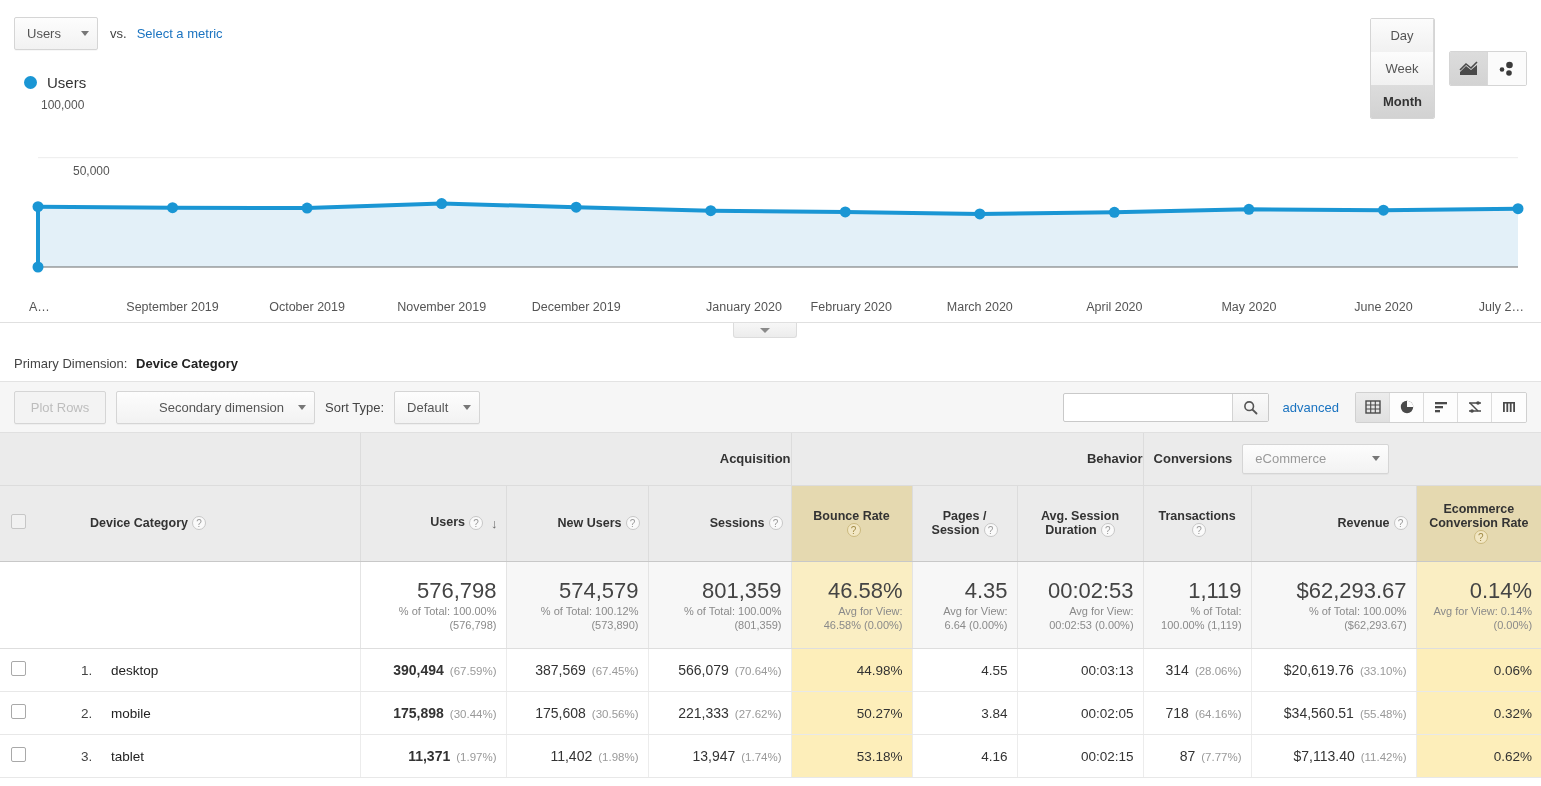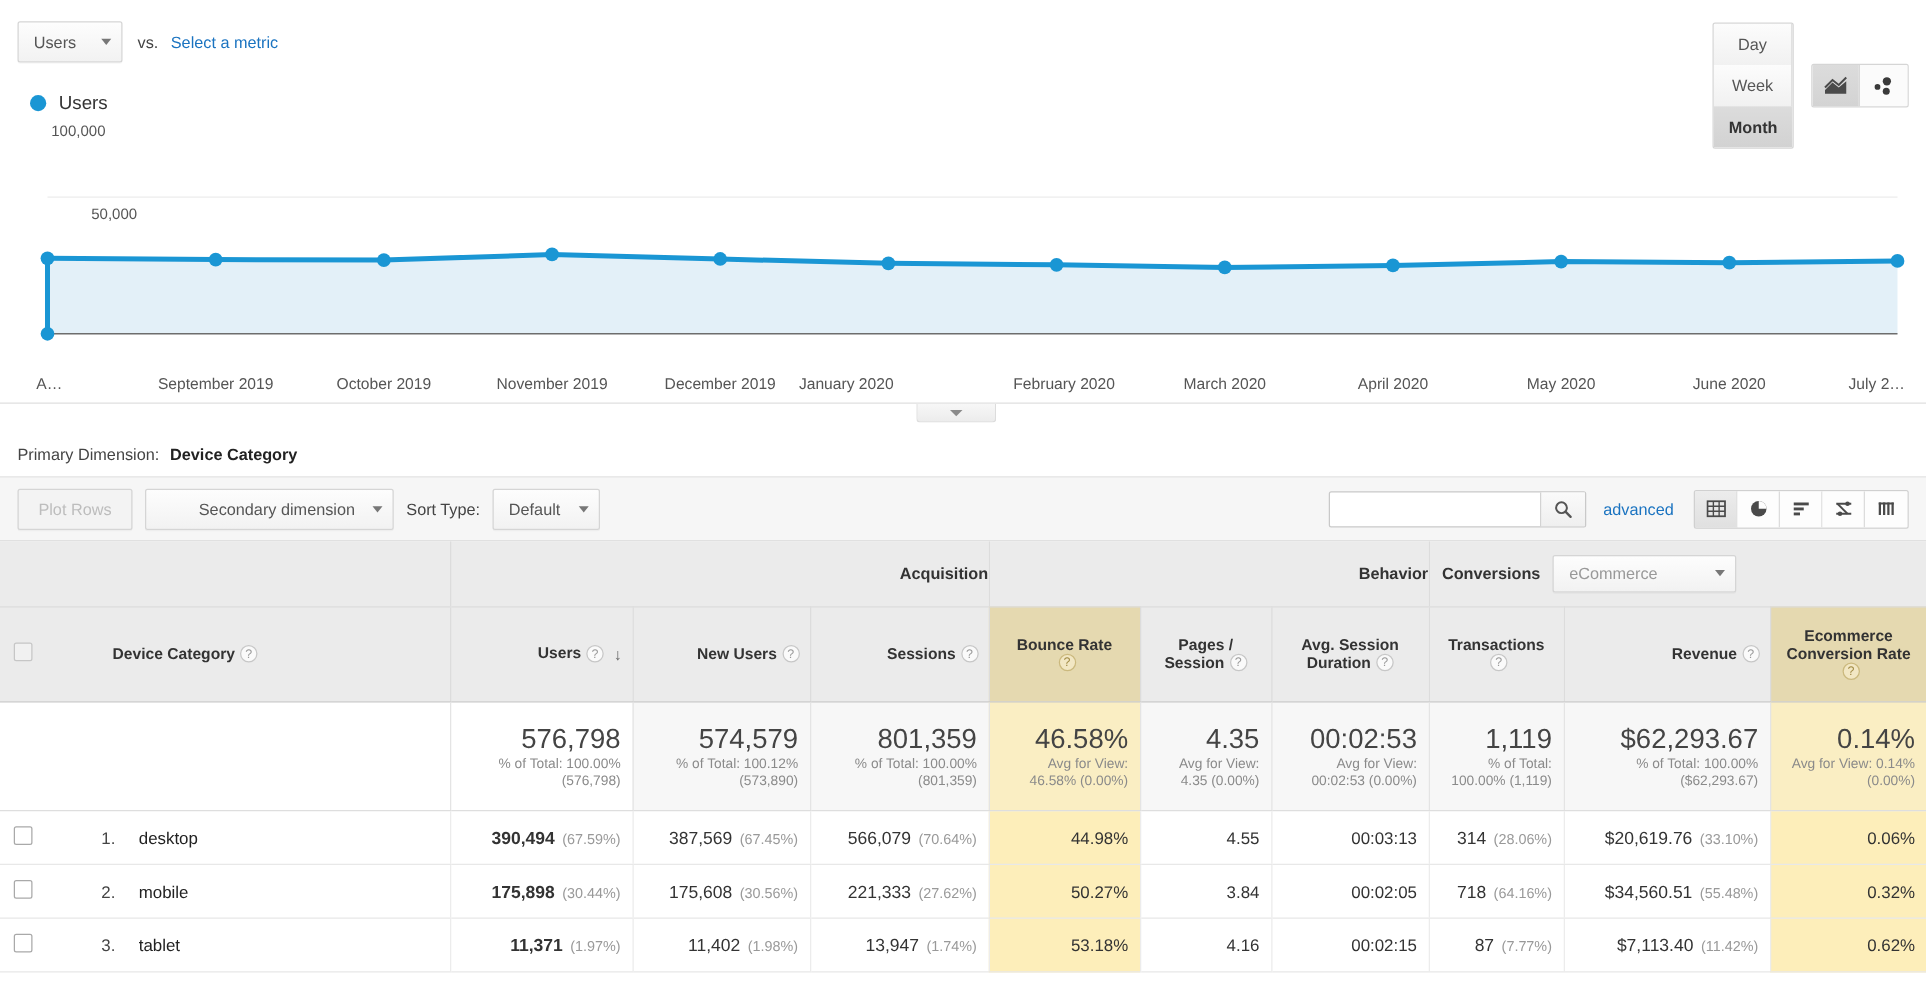--- a/index.html
+++ b/index.html
@@ -263,21 +263,21 @@
   <div class="ytick" id="ytick-100k" style="left:24px; top:2px;">100,000</div>
   <div class="ytick" id="ytick-50k" style="left:24px; top:68px;margin-left:32px;">50,000</div>
 </div>
 
 <div class="xlabels" id="x-axis-labels">
     <div class="xlabel" style="transform: none; left: 15px;">A…</div>
     <div class="xlabel" style="left: 158.545px;">September 2019</div>
     <div class="xlabel" style="left: 293.091px;">October 2019</div>
     <div class="xlabel" style="left: 427.636px;">November 2019</div>
     <div class="xlabel" style="left: 562.182px;">December 2019</div>
-    <div class="xlabel" style="left: 663px;">January 2020</div>
+    <div class="xlabel" style="left: 730px;">January 2020</div>
     <div class="xlabel" style="left: 831.273px; padding-left: 12px;">February 2020</div>
     <div class="xlabel" style="left: 965.818px;">March 2020</div>
     <div class="xlabel" style="left: 1100.36px;">April 2020</div>
     <div class="xlabel" style="left: 1234.91px;">May 2020</div>
     <div class="xlabel" style="left: 1369.45px;">June 2020</div>
     <div class="xlabel" style="transform: translateX(-100%); left: 1510px;">July 2…</div>
   </div>
 
 <div class="chart-bottom">
   <div class="collapse-tab">
@@ -444,21 +444,21 @@
     <td>
       <div class="sum-big">801,359</div>
       <div class="sum-sub">% of Total: 100.00% (801,359)</div>
     </td>
     <td class="hl">
       <div class="sum-big">46.58%</div>
       <div class="sum-sub">Avg for View: 46.58% (0.00%)</div>
     </td>
     <td>
       <div class="sum-big">4.35</div>
-      <div class="sum-sub">Avg for View: 4.35 (0.00%)</div>
+      <div class="sum-sub">Avg for View: 6.64 (0.00%)</div>
     </td>
     <td>
       <div class="sum-big">00:02:53</div>
       <div class="sum-sub">Avg for View: 00:02:53 (0.00%)</div>
     </td>
     <td>
       <div class="sum-big">1,119</div>
       <div class="sum-sub">% of Total: 100.00% (1,119)</div>
     </td>
     <td>

